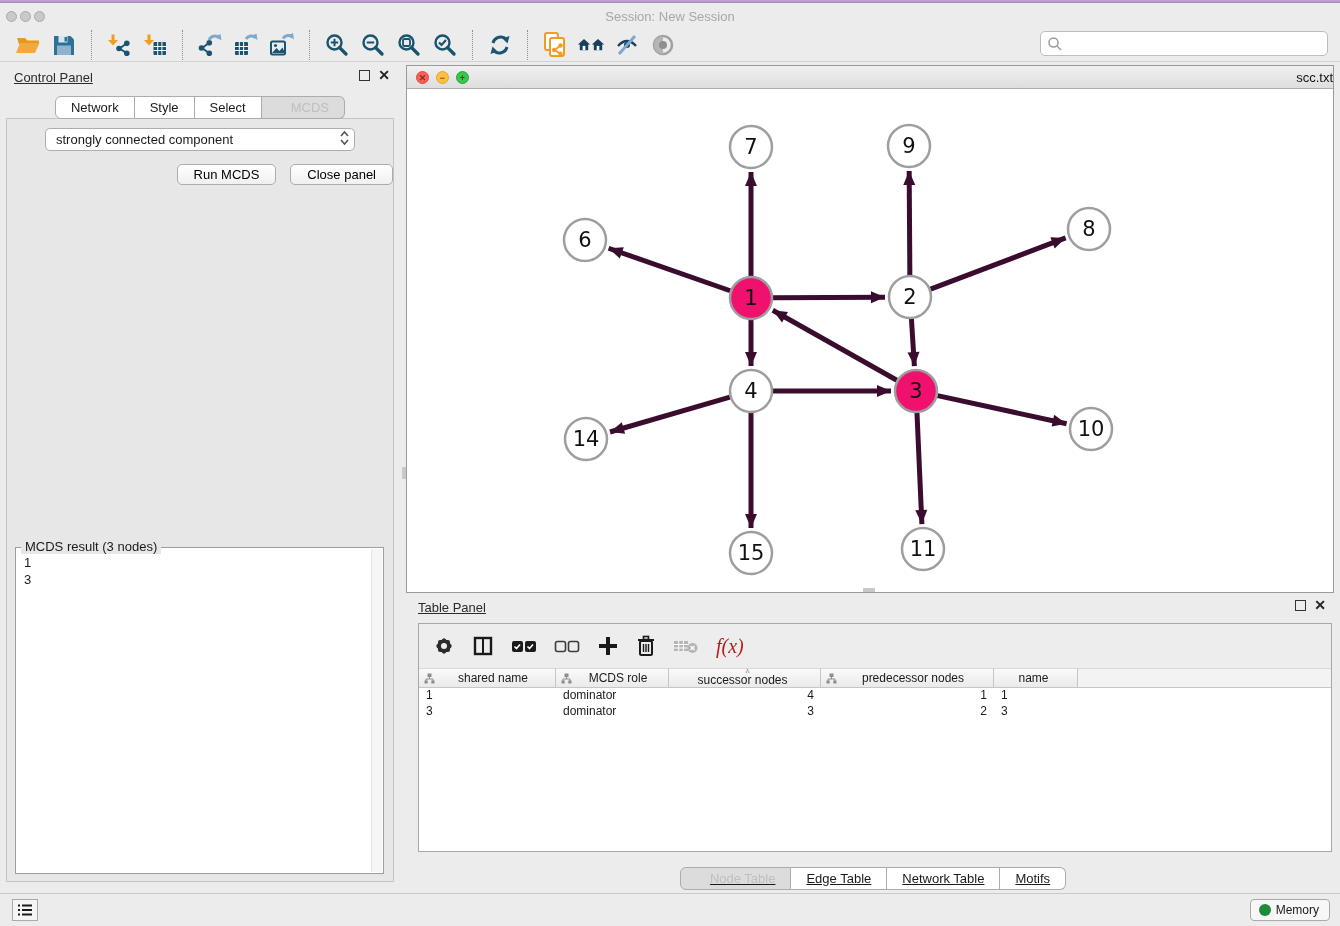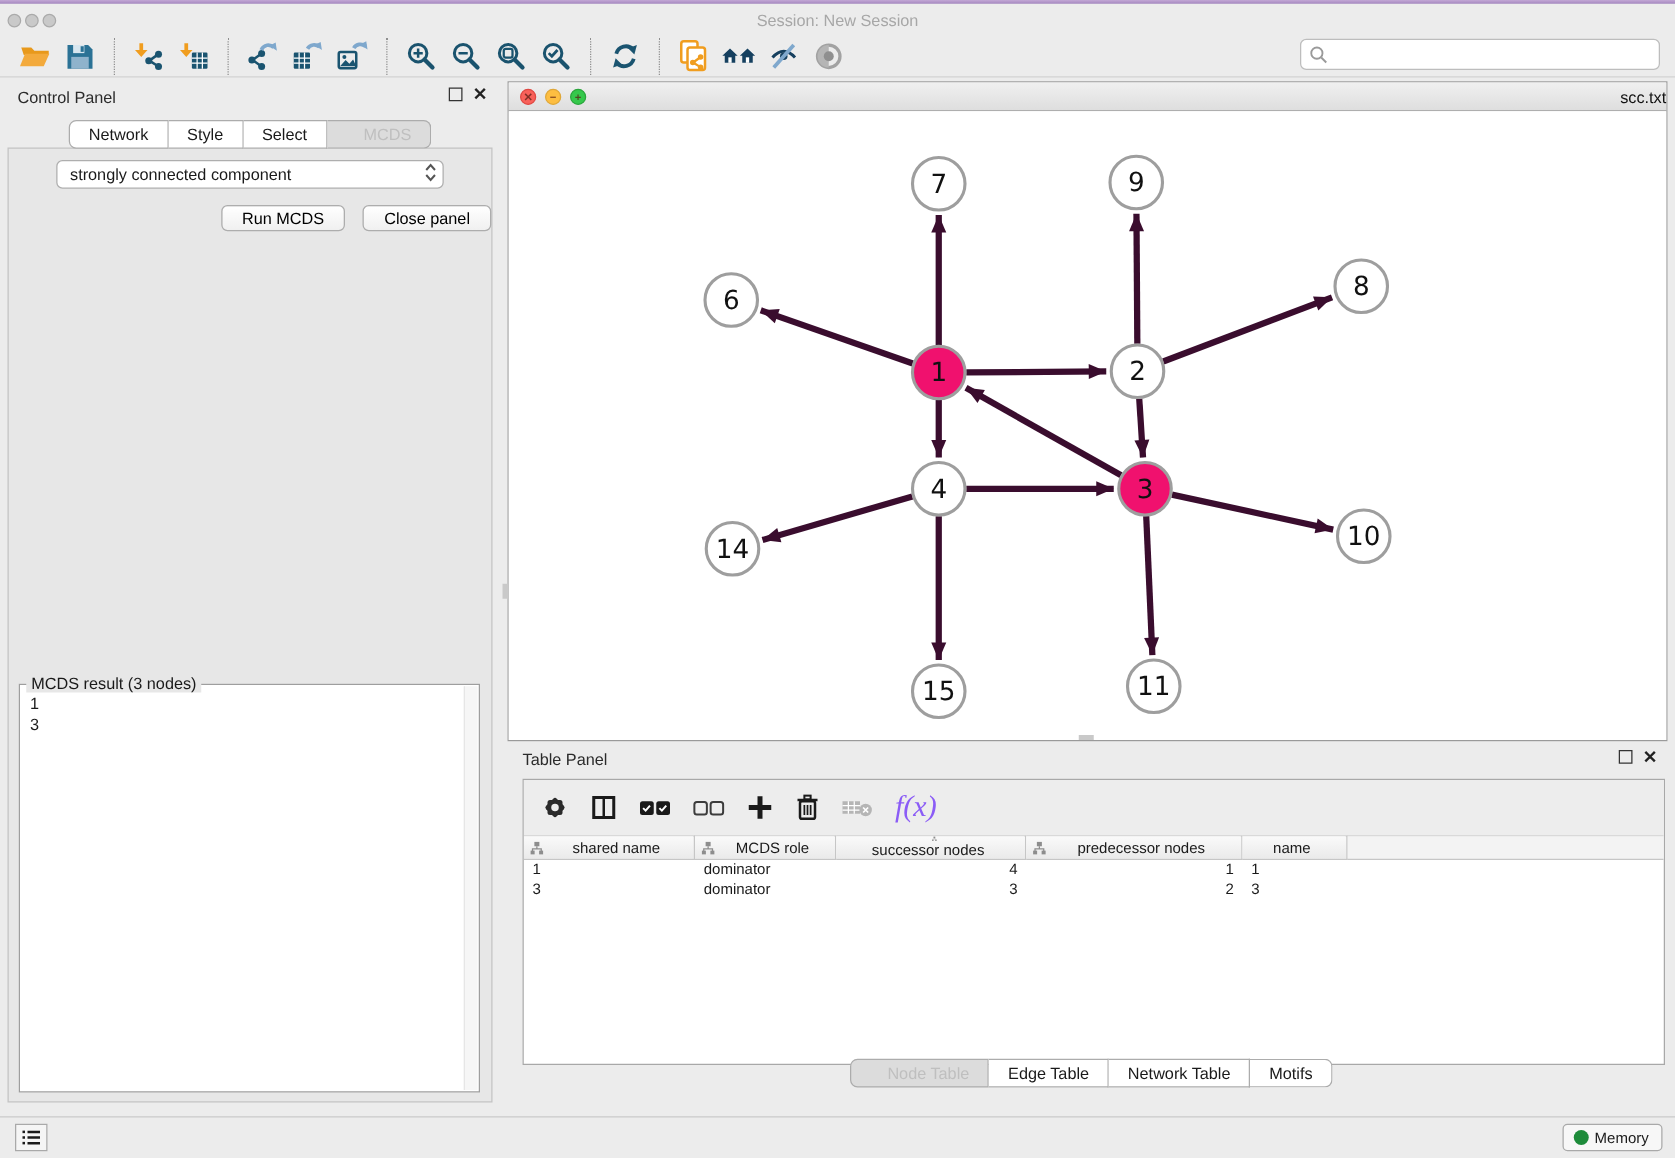--- a/index.html
+++ b/index.html
@@ -20,21 +20,21 @@
     display:flex; align-items:center; padding-left:10px; border-bottom:1px solid #d2d2d2; }
   .tb-icon { width:28px; height:28px; display:flex; align-items:center; justify-content:center; margin:0 4px; }
   .tb-sep { width:1px; height:30px; border-left:1px dotted #8f8f8f; margin:0 9px; }
   .search-box { position:absolute; right:12px; top:3px; width:288px; height:25px;
     background:#fff; border:1px solid #bdbdbd; border-radius:5px; display:flex; align-items:center; padding:0 6px; }
   .search-box input { border:none; outline:none; flex:1; font-size:13px; background:transparent; }
 
   
   .control-panel { position:absolute; left:0; top:65px; width:400px; height:817px; }
   .panel-header { position:relative; height:24px; }
-  .panel-header .ph-title { position:absolute; left:14px; top:5px; font-size:13px; color:#2b2b2b; }
+  .panel-header .ph-title { position:absolute; left:14px; top:5px; font-size:13px; color:#2b2b2b;text-decoration:underline; }
   .ph-btns { position:absolute; right:10px; top:5px; display:flex; gap:8px; align-items:center; }
   .float-btn { width:11px; height:11px; border:1.5px solid #333; display:inline-block; }
   .close-btn { font-size:14px; font-weight:bold; color:#222; line-height:11px; }
 
   .cp-tabs { position:absolute; top:31px; left:0; right:0; display:flex; justify-content:center; z-index:2; }
   .tab { height:23px; line-height:21px; padding:0 15px; font-size:13px; background:#fff;
     border:1px solid #acacac; border-left:none; }
   .tab:first-child { border-left:1px solid #acacac; border-radius:6px 0 0 6px; }
   .tab:last-child { border-radius:0 6px 6px 0; }
   .tab-active { background:#dcdcdc; color:#bfbfbf;padding-left:29px; }
@@ -68,32 +68,32 @@
 
   .splitter-dot-v { position:absolute; left:402px; top:467px; width:4px; height:12px; background:#c9c9c9; }
   .splitter-dot-h { position:absolute; left:863px; top:588px; width:12px; height:4px; background:#c9c9c9; }
 
   
   .table-panel { position:absolute; left:406px; top:595px; width:934px; height:295px; }
   .tp-container { position:absolute; left:12px; right:8px; top:28px; bottom:38px;
     background:#fff; border:1px solid #a8a8a8; overflow:hidden; }
   .tp-toolbar { height:44px; background:#ededed; display:flex; align-items:center; gap:17px; padding-left:14px; }
   .tp-toolbar .tp-icon { display:flex; align-items:center; justify-content:center; }
-  .fx-label { font-family:"Liberation Serif", serif; font-style:italic; font-size:24px; color:#8b5cf6;text-align:center; }
+  .fx-label { font-family:"Liberation Serif", serif; font-style:italic; font-size:20px; color:#b91c1c;text-align:center; }
 
   .tbl-header { display:flex; height:20px; font-size:12px; }
   .th-cell { display:flex; align-items:center; background:linear-gradient(#fafafa,#eaeaea);
     border-right:1px solid #c6c6c6; border-bottom:1px solid #c6c6c6; border-top:1px solid #d9d9d9; position:relative; }
   .th-cell .th-label { flex:1; text-align:center; padding:0 4px 0 0; }
   .th-cell .th-ico { margin-left:5px; }
   .th-filler { flex:1; background:#f3f3f3; border-bottom:1px solid #c6c6c6; border-top:1px solid #d9d9d9; }
   .tbl-row { display:flex; height:16px; font-size:12px; }
   .td-cell { padding:0 7px; white-space:nowrap; overflow:hidden; }
 
-  .tp-tabs { position:absolute; bottom:20px; left:0; right:0; display:flex; justify-content:center; }
+  .tp-tabs { position:absolute; bottom:0; left:0; right:0; display:flex; justify-content:center;text-decoration:underline; }
 
   
   .status-bar { position:absolute; left:0; right:0; bottom:0; height:33px;
     border-top:1px solid #c9c9c9; background:#ECECEC; }
   .list-btn { position:absolute; left:12px; top:5px; width:26px; height:22px; background:#f5f5f5;
     border:1px solid #a9a9a9; display:flex; align-items:center; justify-content:center; }
   .memory-btn { position:absolute; right:10px; top:5px; height:22px; padding:0 10px 0 8px;
     background:#f7f7f7; border:1px solid #a9a9a9; border-radius:4px;
     display:flex; align-items:center; gap:5px; font-size:12px; }
   .mem-dot { width:12px; height:12px; border-radius:50%; background:#1d8b3a; }

